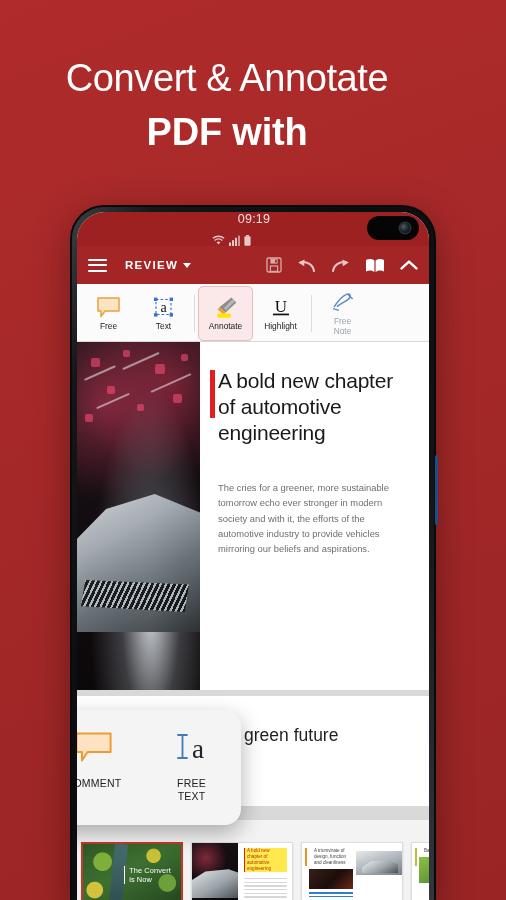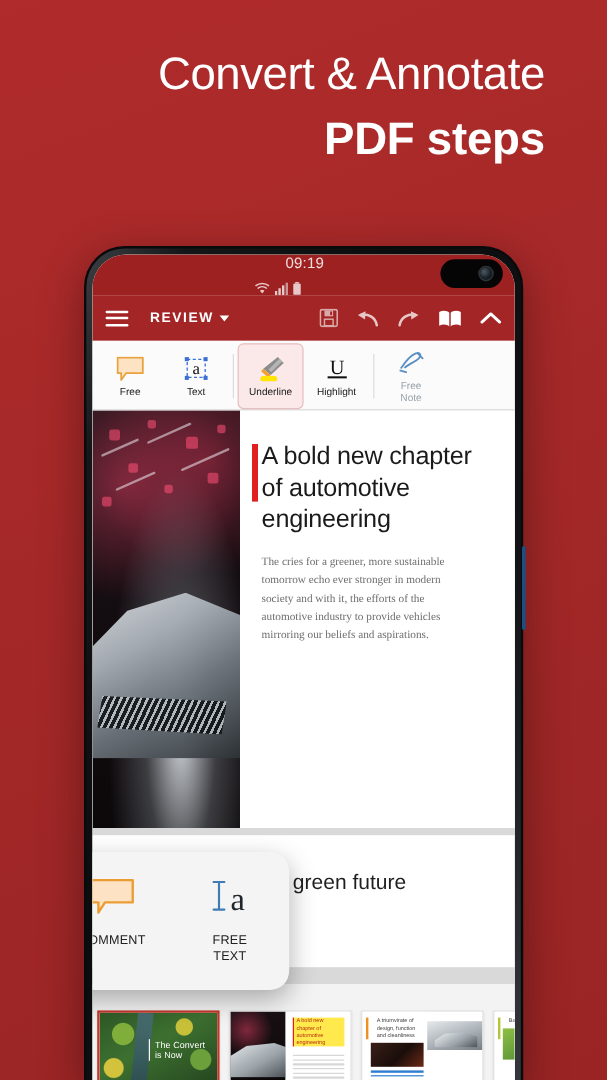--- a/index.html
+++ b/index.html
@@ -10,22 +10,22 @@
     overflow:hidden;
     position:relative;
   }
   .bg {
     position:absolute; inset:0;
     background:linear-gradient(160deg,#b02b2b 0%,#a52828 45%,#9e2626 75%,#9a2424 100%);
   }
 
   
   .headline {
-    position:absolute; top:38px; left:0; width:454px;
-    text-align:right; z-index:5;
+    position:absolute; top:54px; left:0; width:454px;
+    text-align:center; z-index:5;
   }
   .headline .l1 {
     display:block;
     font-size:38px; font-weight:300; color:#ffffff;
     letter-spacing:-0.4px; line-height:48px;
   }
   .headline .l2 {
     display:block;
     font-size:38px; font-weight:bold; color:#ffffff;
     letter-spacing:-0.2px; line-height:52px; margin-top:4px;
@@ -150,23 +150,22 @@
     flex:1; padding:26px 22px 0 18px; position:relative; background:#fff;
   }
   .redbar{
     position:absolute; left:10px; top:28px; width:5px; height:48px; background:#e02020;
   }
   .p1-h1{
     font-size:21px; line-height:26px; color:#1a1a1a; font-weight:400;
     letter-spacing:-.2px;
   }
   .p1-body{
-    margin-top:16px; font-size:9.4px; line-height:15.3px; color:#6f6f6f;
+    margin-top:34px; font-size:9.4px; line-height:15.3px; color:#6f6f6f;
     max-width:178px;
-    font-family:Liberation Serif, serif;
   }
   .page2{
     position:relative; background:#fff; height:auto; min-height:110px;
     margin-top:6px; padding:27px 20px 26px 26px;
   }
   .orangebar{
     position:absolute; left:14px; top:26px; width:4px; height:46px; background:#f09020;
   }
   .p2-h1{ font-size:17.5px; line-height:24px; color:#1f1f1f; }
 
@@ -254,21 +253,21 @@
     background:linear-gradient(150deg,#8fbf45 0%,#4e8a34 55%,#2c5a25 100%);
   }
 </style>
 </head>
 <body>
 
 <div class="bg"></div>
 
 <div class="headline">
   <span class="l1">Convert &amp; Annotate</span>
-  <span class="l2">PDF steps</span>
+  <span class="l2">PDF with</span>
 </div>
 
 <div class="phone">
   <div class="screen">
 
     <div class="statusbar">
       <span class="clock">09:19</span>
       <span class="statusicons">
         <svg width="13" height="11" viewBox="0 0 13 11">
           <path d="M6.5 9.6 L4.6 7.2 A3.2 3.2 0 0 1 8.4 7.2 Z" fill="#e8c9c9"></path>
@@ -365,21 +364,21 @@
 
       <div class="tool sel">
         <span class="glyph">
           <svg width="26" height="23" viewBox="0 0 26 23">
             <path d="M18.5 1.6 L23.4 6.4 L12.6 16.6 L6.4 11.2 Z" fill="#8c8c8c"></path>
             <path d="M19.8 3 L22 5.2 L13 14.2 L10.8 12 Z" fill="#b5b5b5"></path>
             <path d="M6.4 11.2 L12.6 16.6 L10.4 18.6 L4.6 13.4 Z" fill="#f0a030"></path>
             <rect x="4" y="17.4" width="14" height="4.4" rx="2.2" fill="#ffe500"></rect>
           </svg>
         </span>
-        <span class="tname">Underline</span>
+        <span class="tname">Annotate</span>
       </div>
 
       <div class="tool">
         <span class="glyph">
           <svg width="24" height="22" viewBox="0 0 24 22">
             <text x="12" y="15.5" font-family="Liberation Serif, serif" font-size="17" fill="#111" text-anchor="middle">U</text>
             <rect x="4" y="17.6" width="16" height="1.7" fill="#111"></rect>
           </svg>
         </span>
         <span class="tname">Highlight</span>

